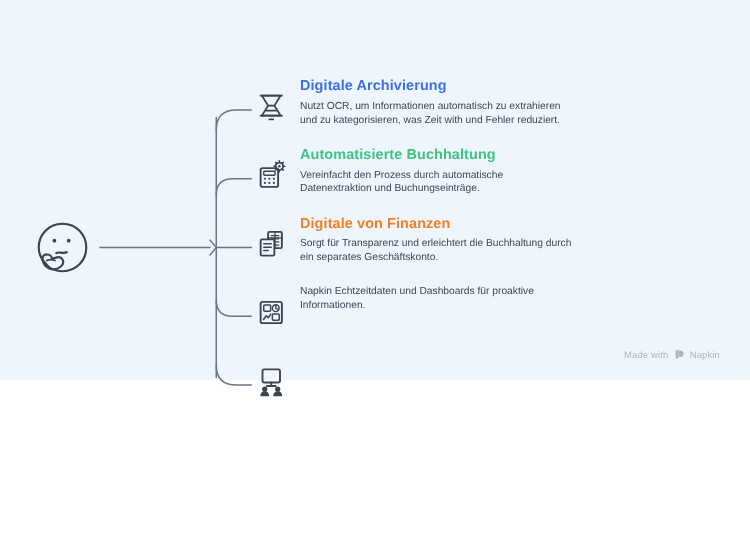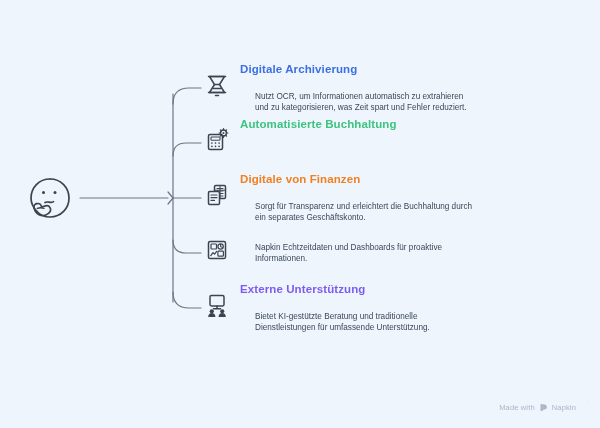--- a/index.html
+++ b/index.html
@@ -10,21 +10,21 @@
     width: 600px;
     height: 428px;
     overflow: hidden;
     background: #ffffff;
     font-family: "Liberation Sans", sans-serif;
   }
 
   #canvas {
     position: relative;
     width: 600px;
-    height: 428px;
+    height: 304px;
     background: #eff5fd;
     box-sizing: border-box;
   }
 
   
   #connectors {
     position: absolute;
     left: 0;
     top: 0;
     width: 600px;
@@ -68,21 +68,21 @@
     font-weight: bold;
     line-height: 14px;
     letter-spacing: 0.1px;
     margin: 0 0 3px 0;
     white-space: nowrap;
   }
   .branch-desc {
     font-size: 8.2px;
     line-height: 11.4px;
     color: #3c4858;
-    margin: 15px;
+    margin: 0;
     max-width: 248px;
   }
 
   .b0 { top: 62px; }
   .b1 { top: 117px; justify-content: center; }
   .b2 { top: 172px; }
   .b3 { top: 227px; }
   .b4 { top: 282px; }
 
   .t-blue   { color: #3b6fe3; }
@@ -169,21 +169,21 @@
         <path d="M 6.5 22.5 L 23.5 22.5" stroke="#3c4450" stroke-width="1.5" stroke-linecap="round"></path>
         <path d="M 6.5 6.5 L 23.5 6.5" stroke="#3c4450" stroke-width="1.5" stroke-linecap="round"></path>
         <path d="M 11 18.5 L 19 18.5" stroke="#3c4450" stroke-width="1.3" stroke-linecap="round"></path>
         <path d="M 13.5 25.5 L 16.5 25.5" stroke="#3c4450" stroke-width="1.5" stroke-linecap="round"></path>
       </svg>
     </div>
     <div class="branch-text">
       <div class="branch-title t-blue">Digitale Archivierung</div>
       <div class="branch-desc">
         <span>Nutzt OCR, um Informationen automatisch zu extrahieren</span><br>
-        <span>und zu kategorisieren, was Zeit spart und Fehler reduziert.</span>
+        <span>und zu kategorisieren, was Zeit with und Fehler reduziert.</span>
       </div>
     </div>
   </div>
 
   <div class="branch b1">
     <div class="branch-icon">
       <svg width="30" height="30" viewBox="0 0 30 30" fill="none">
         <rect x="6.5" y="9.5" width="14" height="15" rx="1.5" stroke="#3c4450" stroke-width="1.5" fill="none"></rect>
         <rect x="9" y="12" width="9" height="3.2" rx="0.6" stroke="#3c4450" stroke-width="1.1" fill="none"></rect>
         <circle cx="9.9" cy="18" r="0.85" fill="#3c4450"></circle>
@@ -195,20 +195,24 @@
         <circle cx="21.5" cy="8" r="3" stroke="#3c4450" stroke-width="1.4" fill="none"></circle>
         <circle cx="21.5" cy="8" r="1" fill="#3c4450"></circle>
         <path d="M 21.5 3.6 L 21.5 5 M 21.5 11 L 21.5 12.4
                  M 17.1 8 L 18.5 8 M 24.5 8 L 25.9 8
                  M 18.4 4.9 L 19.4 5.9 M 23.6 10.1 L 24.6 11.1
                  M 24.6 4.9 L 23.6 5.9 M 19.4 10.1 L 18.4 11.1" stroke="#3c4450" stroke-width="1.2" stroke-linecap="round"></path>
       </svg>
     </div>
     <div class="branch-text">
       <div class="branch-title t-green">Automatisierte Buchhaltung</div>
+      <div class="branch-desc">
+        <span>Vereinfacht den Prozess durch automatische</span><br>
+        <span>Datenextraktion und Buchungseinträge.</span>
+      </div>
     </div>
   </div>
 
   <div class="branch b2">
     <div class="branch-icon">
       <svg width="30" height="30" viewBox="0 0 30 30" fill="none">
         <rect x="12.5" y="5.5" width="11" height="13" rx="1.2" stroke="#3c4450" stroke-width="1.5" fill="none"></rect>
         <path d="M 15 8.5 L 21 8.5 M 15 11 L 21 11 M 15 13.5 L 21 13.5 M 15 16 L 21 16" stroke="#3c4450" stroke-width="1" stroke-linecap="round"></path>
         <path d="M 18 5.5 L 18 18.5 M 12.5 10.2 L 23.5 10.2" stroke="#3c4450" stroke-width="1" stroke-linecap="round"></path>
         <rect x="6.5" y="11.5" width="11" height="13" rx="1.2" stroke="#3c4450" stroke-width="1.5" fill="#eff5fd"></rect>
@@ -248,27 +252,20 @@
       <svg width="30" height="30" viewBox="0 0 30 30" fill="none">
         <rect x="8" y="5.5" width="14" height="10.5" rx="1.4" stroke="#3c4450" stroke-width="1.5" fill="none"></rect>
         <path d="M 15 16 L 15 18.5" stroke="#3c4450" stroke-width="1.5" stroke-linecap="round"></path>
         <path d="M 11.5 18.8 L 18.5 18.8" stroke="#3c4450" stroke-width="1.5" stroke-linecap="round"></path>
         <circle cx="9.8" cy="21.3" r="2.1" fill="#3c4450"></circle>
         <path d="M 6.2 27 C 6.2 24.4 7.8 23 9.8 23 C 11.8 23 13.4 24.4 13.4 27 Z" fill="#3c4450"></path>
         <circle cx="20.2" cy="21.3" r="2.1" fill="#3c4450"></circle>
         <path d="M 16.6 27 C 16.6 24.4 18.2 23 20.2 23 C 22.2 23 23.8 24.4 23.8 27 Z" fill="#3c4450"></path>
       </svg>
     </div>
-    <div class="branch-text">
-      <div class="branch-title t-purple">Externe Unterstützung</div>
-      <div class="branch-desc">
-        <span>Bietet KI-gestützte Beratung und traditionelle</span><br>
-        <span>Dienstleistungen für umfassende Unterstützung.</span>
-      </div>
-    </div>
   </div>
 
   <div id="watermark">
     <span>Made with</span>
     <span class="wm-logo">
       <svg width="9" height="9" viewBox="0 0 12 12" fill="none">
         <path d="M 2 10.5 L 2 1.5 L 5.2 1.5 L 5.2 10.5 Z" fill="#aab7c6"></path>
         <path d="M 5.2 1.5 C 9 1.5 10.5 3 10.5 5.2 C 10.5 7.4 9 8.9 5.2 8.9 Z" fill="#aab7c6"></path>
       </svg>
     </span>

